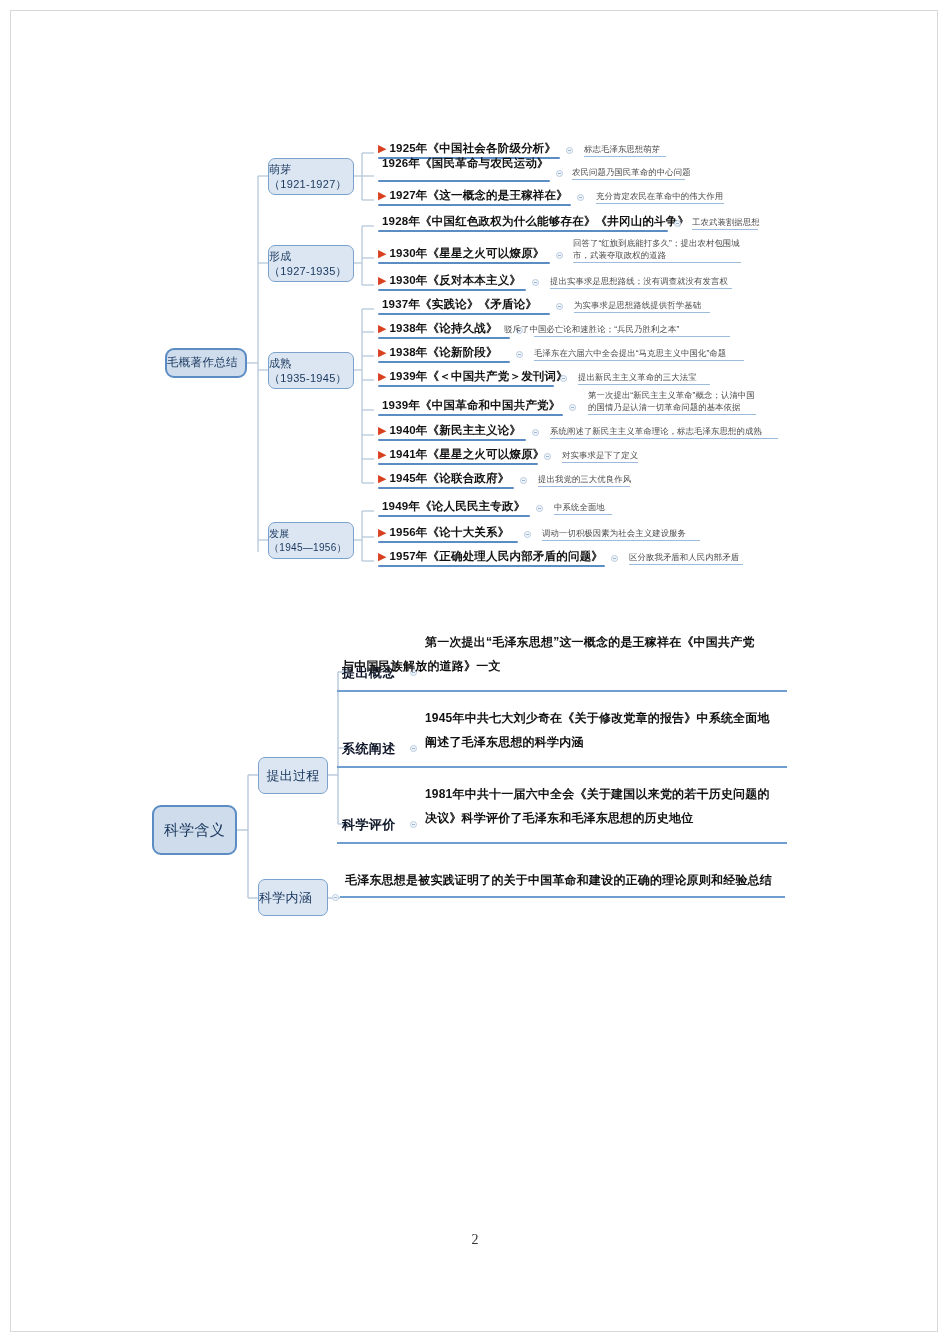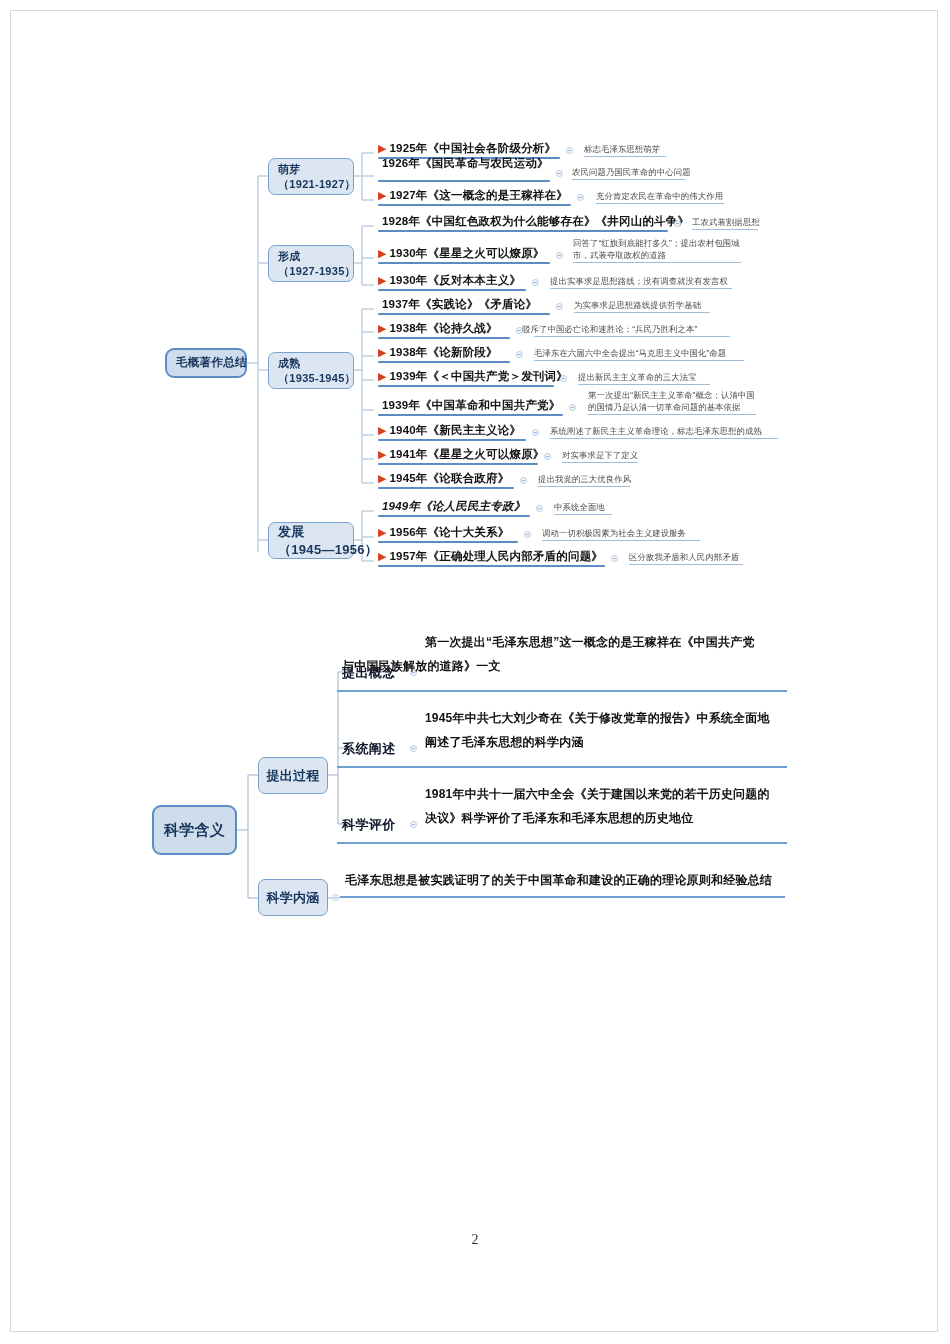--- a/index.html
+++ b/index.html
@@ -32,25 +32,25 @@
   }
 
   
   .node-box {
     position: absolute;
     box-sizing: border-box;
     background: #dce6f2;
     border: 1.6px solid #7ba2cd;
     border-radius: 7px;
     color: #17365d;
-    font-weight: bold;
+    font-weight: normal;
     display: flex;
     flex-direction: column;
     justify-content: center;
-    padding: 3px 9px;
+    padding: 3px 0;
     letter-spacing: .3px;
   }
   .node-box .ln { line-height: 1.35; white-space: nowrap; }
 
   .root-box {
     background: #cfdcec;
     border: 2.2px solid #5b8cc4;
     border-radius: 9px;
   }
 
@@ -214,21 +214,21 @@
     <div class="ln">（1921-1927）</div>
   </div>
   <div class="node-box" style="left:268px; top:245px; width:86px; height:37px; font-size:11px;">
     <div class="ln">形成</div>
     <div class="ln">（1927-1935）</div>
   </div>
   <div class="node-box" style="left:268px; top:352px; width:86px; height:37px; font-size:11px;">
     <div class="ln">成熟</div>
     <div class="ln">（1935-1945）</div>
   </div>
-  <div class="node-box" style="left:268px; top:522px; width:86px; height:37px; font-size:13px;">
+  <div class="node-box" style="left:268px; top:522px; width:86px; height:37px; font-size:10px;">
     <div class="ln">发展</div>
     <div class="ln">（1945—1956）</div>
   </div>
 
   <div class="leaf" style="left:378px; top:141px;">
     <span class="flag">▶</span>
     <span class="title">1925年《中国社会各阶级分析》</span>
   </div>
   <div class="leaf-underline" style="left:378px; top:157px; width:182px;"></div>
   <div class="handle" style="left:566px; top:147px;"></div>
@@ -285,21 +285,21 @@
   <div class="handle" style="left:556px; top:303px;"></div>
   <div class="note" style="left:574px; top:299px; width:190px;">为实事求是思想路线提供哲学基础</div>
   <div class="note-underline" style="left:574px; top:312px; width:136px;"></div>
 
   <div class="leaf" style="left:378px; top:321px;">
     <span class="flag">▶</span>
     <span class="title">1938年《论持久战》</span>
   </div>
   <div class="leaf-underline" style="left:378px; top:337px; width:132px;"></div>
   <div class="handle" style="left:516px; top:327px;"></div>
-  <div class="note" style="left:522px; top:323px; width:215px;">驳斥了中国必亡论和速胜论；“兵民乃胜利之本”</div>
+  <div class="note" style="left:504px; top:323px; width:215px;">驳斥了中国必亡论和速胜论；“兵民乃胜利之本”</div>
   <div class="note-underline" style="left:534px; top:336px; width:196px;"></div>
 
   <div class="leaf" style="left:378px; top:345px;">
     <span class="flag">▶</span>
     <span class="title">1938年《论新阶段》</span>
   </div>
   <div class="leaf-underline" style="left:378px; top:361px; width:132px;"></div>
   <div class="handle" style="left:516px; top:351px;"></div>
   <div class="note" style="left:534px; top:347px; width:230px;">毛泽东在六届六中全会提出“马克思主义中国化”命题</div>
   <div class="note-underline" style="left:534px; top:360px; width:210px;"></div>
@@ -341,21 +341,21 @@
 
   <div class="leaf" style="left:378px; top:471px;">
     <span class="flag">▶</span>
     <span class="title">1945年《论联合政府》</span>
   </div>
   <div class="leaf-underline" style="left:378px; top:487px; width:136px;"></div>
   <div class="handle" style="left:520px; top:477px;"></div>
   <div class="note" style="left:538px; top:473px; width:130px;">提出我党的三大优良作风</div>
   <div class="note-underline" style="left:538px; top:486px; width:92px;"></div>
 
-  <div class="leaf" style="left:382px; top:499px;font-style:italic;">
+  <div class="leaf" style="left:382px; top:499px;">
     <span class="title">1949年《论人民民主专政》</span>
   </div>
   <div class="leaf-underline" style="left:378px; top:515px; width:152px;"></div>
   <div class="handle" style="left:536px; top:505px;"></div>
   <div class="note" style="left:554px; top:501px; width:120px;">中系统全面地</div>
   <div class="note-underline" style="left:554px; top:514px; width:58px;"></div>
 
   <div class="leaf" style="left:378px; top:525px;">
     <span class="flag">▶</span>
     <span class="title">1956年《论十大关系》</span>
@@ -392,21 +392,21 @@
     </g>
   </svg>
 
   <div class="node-box root-box" style="left:152px; top:805px; width:85px; height:50px; align-items:center; font-size:15px;">
     <div class="ln">科学含义</div>
   </div>
 
   <div class="node-box" style="left:258px; top:757px; width:70px; height:37px; align-items:center; font-size:13px;">
     <div class="ln">提出过程</div>
   </div>
-  <div class="node-box" style="left:258px; top:879px; width:70px; height:37px; align-items:center; font-size:13px;">
+  <div class="node-box" style="left:258px; top:879px; width:70px; height:37px; align-items:flex-start; font-size:13px;">
     <div class="ln">科学内涵</div>
   </div>
 
   <div class="m2-label" style="left:342px; top:664px;">提出概念</div>
   <div class="handle" style="left:410px; top:669px;"></div>
   <div class="m2-text" style="left:425px; top:633px;">第一次提出“毛泽东思想”这一概念的是王稼祥在《中国共产党</div>
   <div class="m2-text" style="left:342px; top:657px;">与中国民族解放的道路》一文</div>
   <div class="m2-underline" style="left:337px; top:690px; width:450px;"></div>
 
   <div class="m2-label" style="left:342px; top:740px;">系统阐述</div>

